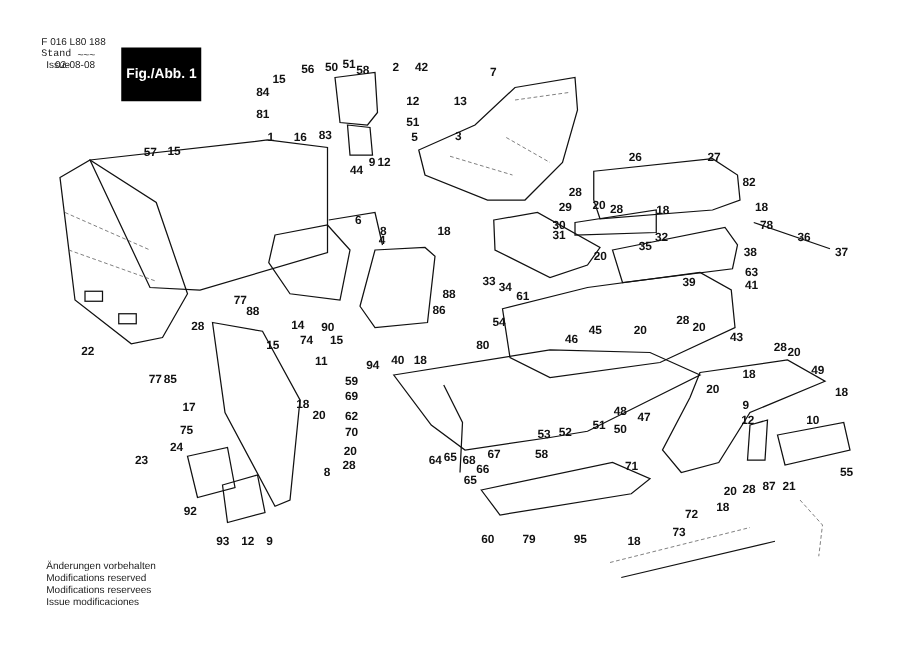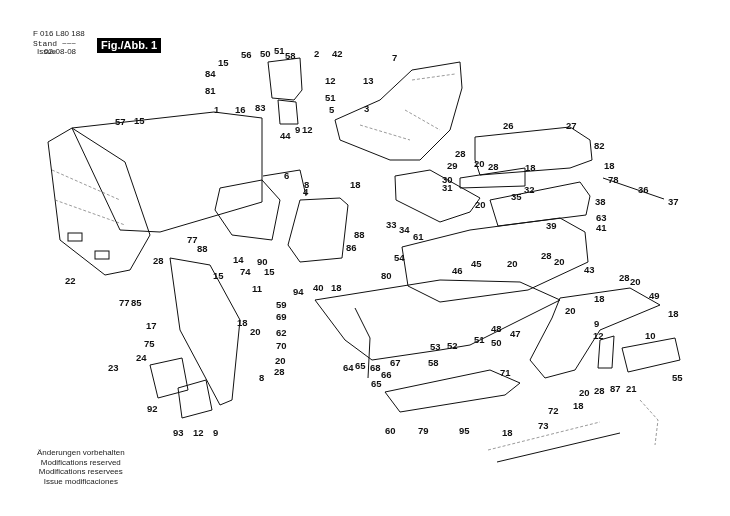--- a/index.html
+++ b/index.html
@@ -1,21 +1,21 @@
 <!DOCTYPE html>
 <html><head>
   <meta charset="utf-8">
   <style>
     html, body { margin: 0; padding: 0; background: #ffffff; }
     body { width: 730px; height: 516px; position: relative; overflow: hidden;
            font-family: "Liberation Sans", sans-serif; color: #111; }
     .hdr { position: absolute; font-size: 8px; line-height: 9px; color: #222; }
     .fig { position: absolute; left: 97px; top: 38px; background: #000; color: #fff;
-           font-weight: bold; font-size: 11px; padding: 1px 4px; line-height: 13px; }
-    .notes { position: absolute; left: 37px; top: 448px; font-size: 8px; line-height: 9.6px; color: #222; text-align: center; }
+           font-weight: bold; font-size: 11px; padding: 15px 4px; line-height: 13px; }
+    .notes { position: absolute; left: 37px; top: 448px; font-size: 8px; line-height: 9.6px; color: #222; }
     svg#diagram { position: absolute; left: 0; top: 0; }
     .lbl { font-family: "Liberation Sans", sans-serif; font-size: 9.5px; font-weight: bold; fill: #111; }
     .part { fill: none; stroke: #111; stroke-width: 1; }
     .part-thin { fill: none; stroke: #555; stroke-width: 0.6; stroke-dasharray: 3 2; }
   </style>
 </head>
 <body>
 
 <div class="hdr" style="left:33px;top:29px;">F 016 L80 188</div>
 <div class="hdr" style="left:33px;top:39px;font-family:Liberation Mono, monospace;">Stand</div>

